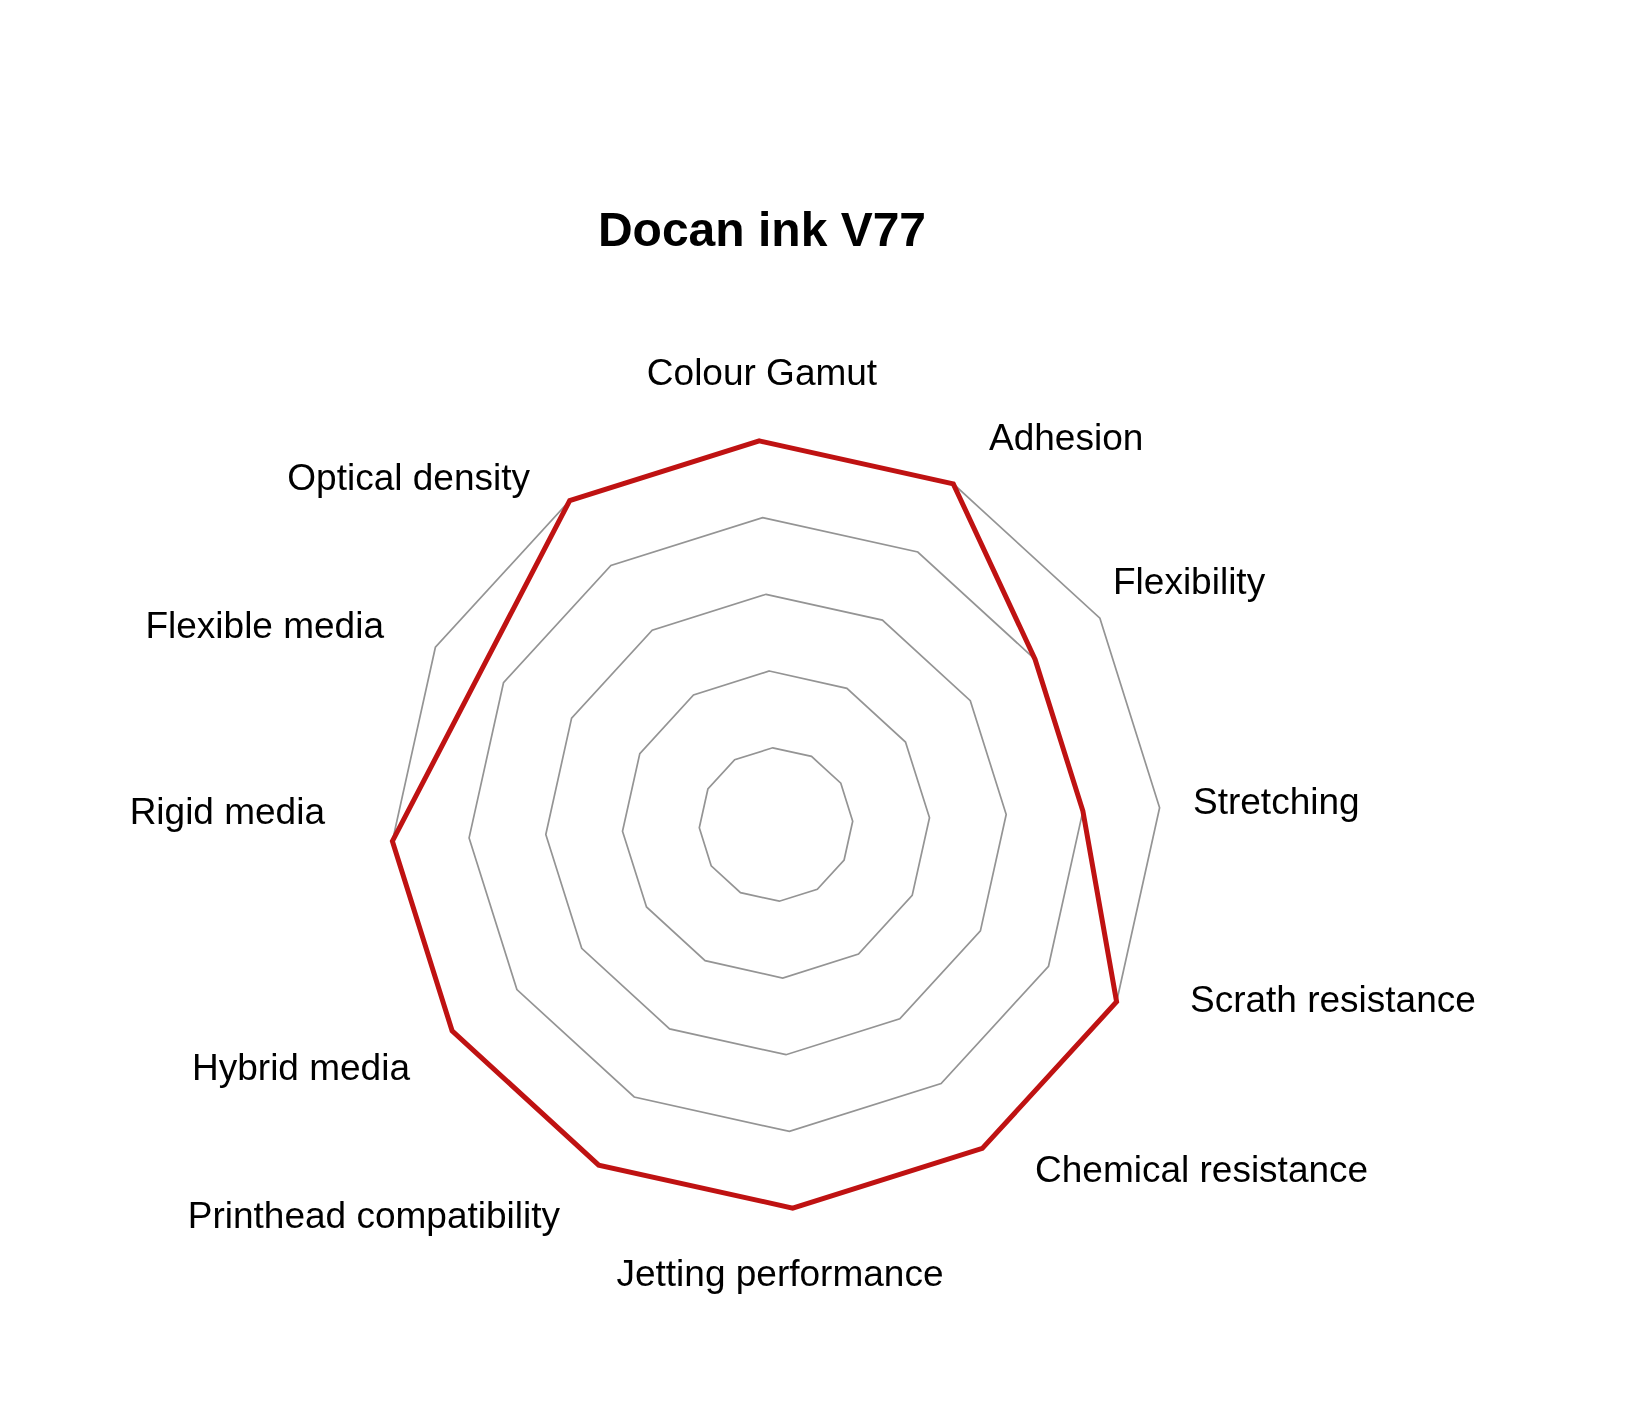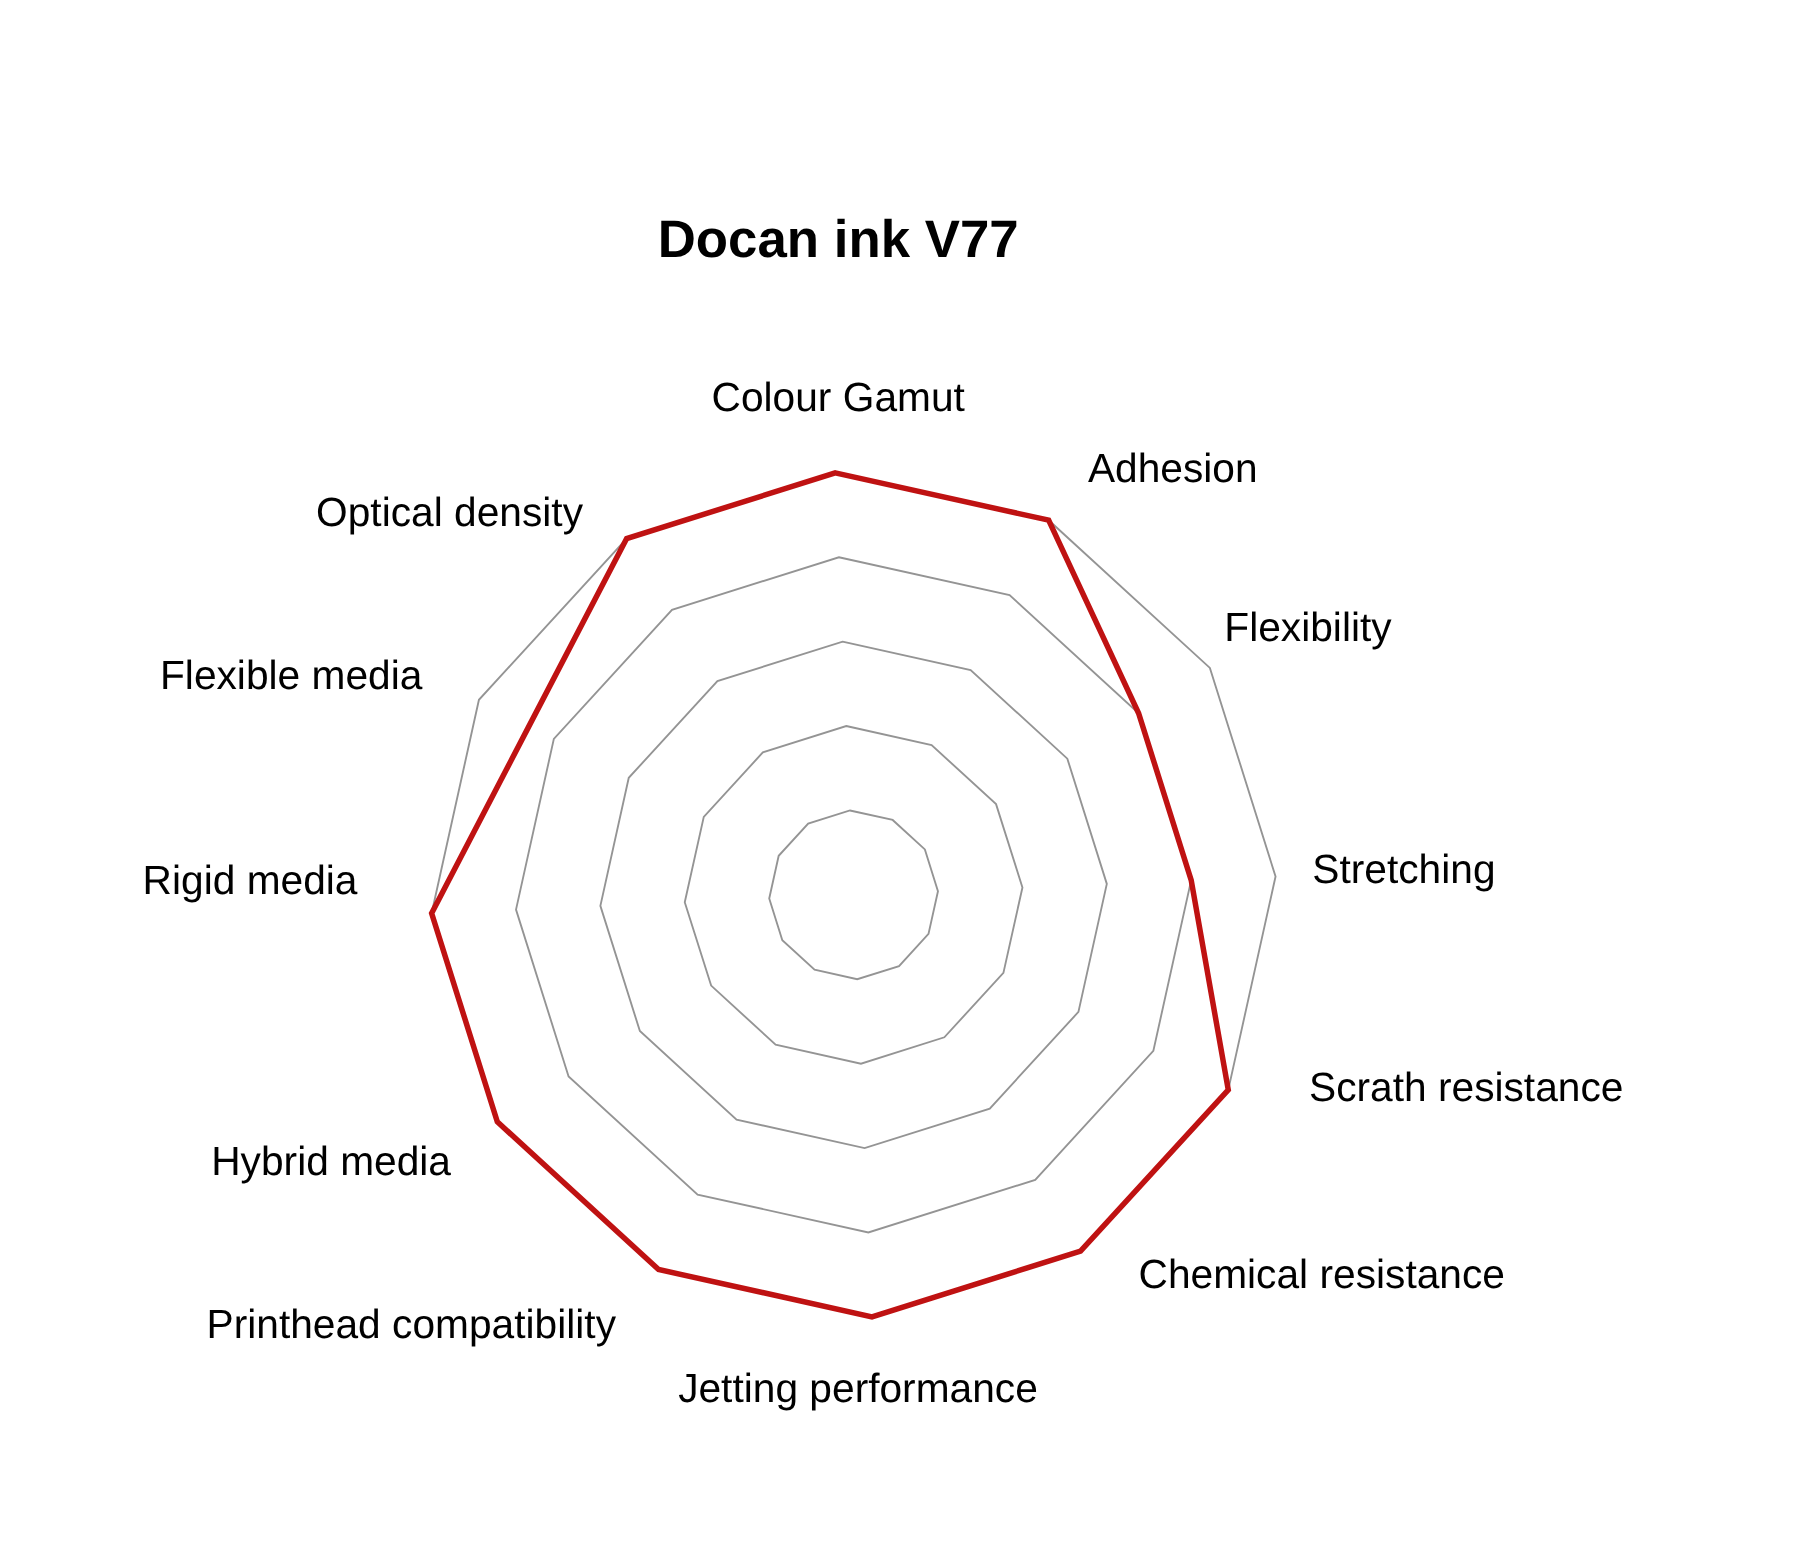--- a/index.html
+++ b/index.html
@@ -3,20 +3,21 @@
 <meta charset="utf-8">
 <style>
   html, body { margin: 0; padding: 0; background: #ffffff; }
   #page {
     position: relative;
     width: 1643px;
     height: 1354px;
     background: #ffffff;
     overflow: hidden;
     font-family: "Liberation Sans", sans-serif;
+    margin-top: 11px;
   }
   svg text {
     font-family: "Liberation Sans", sans-serif;
     fill: #000000;
   }
   .chart-title {
     font-size: 48px;
     font-weight: 700;
   }
   .axis-label {

